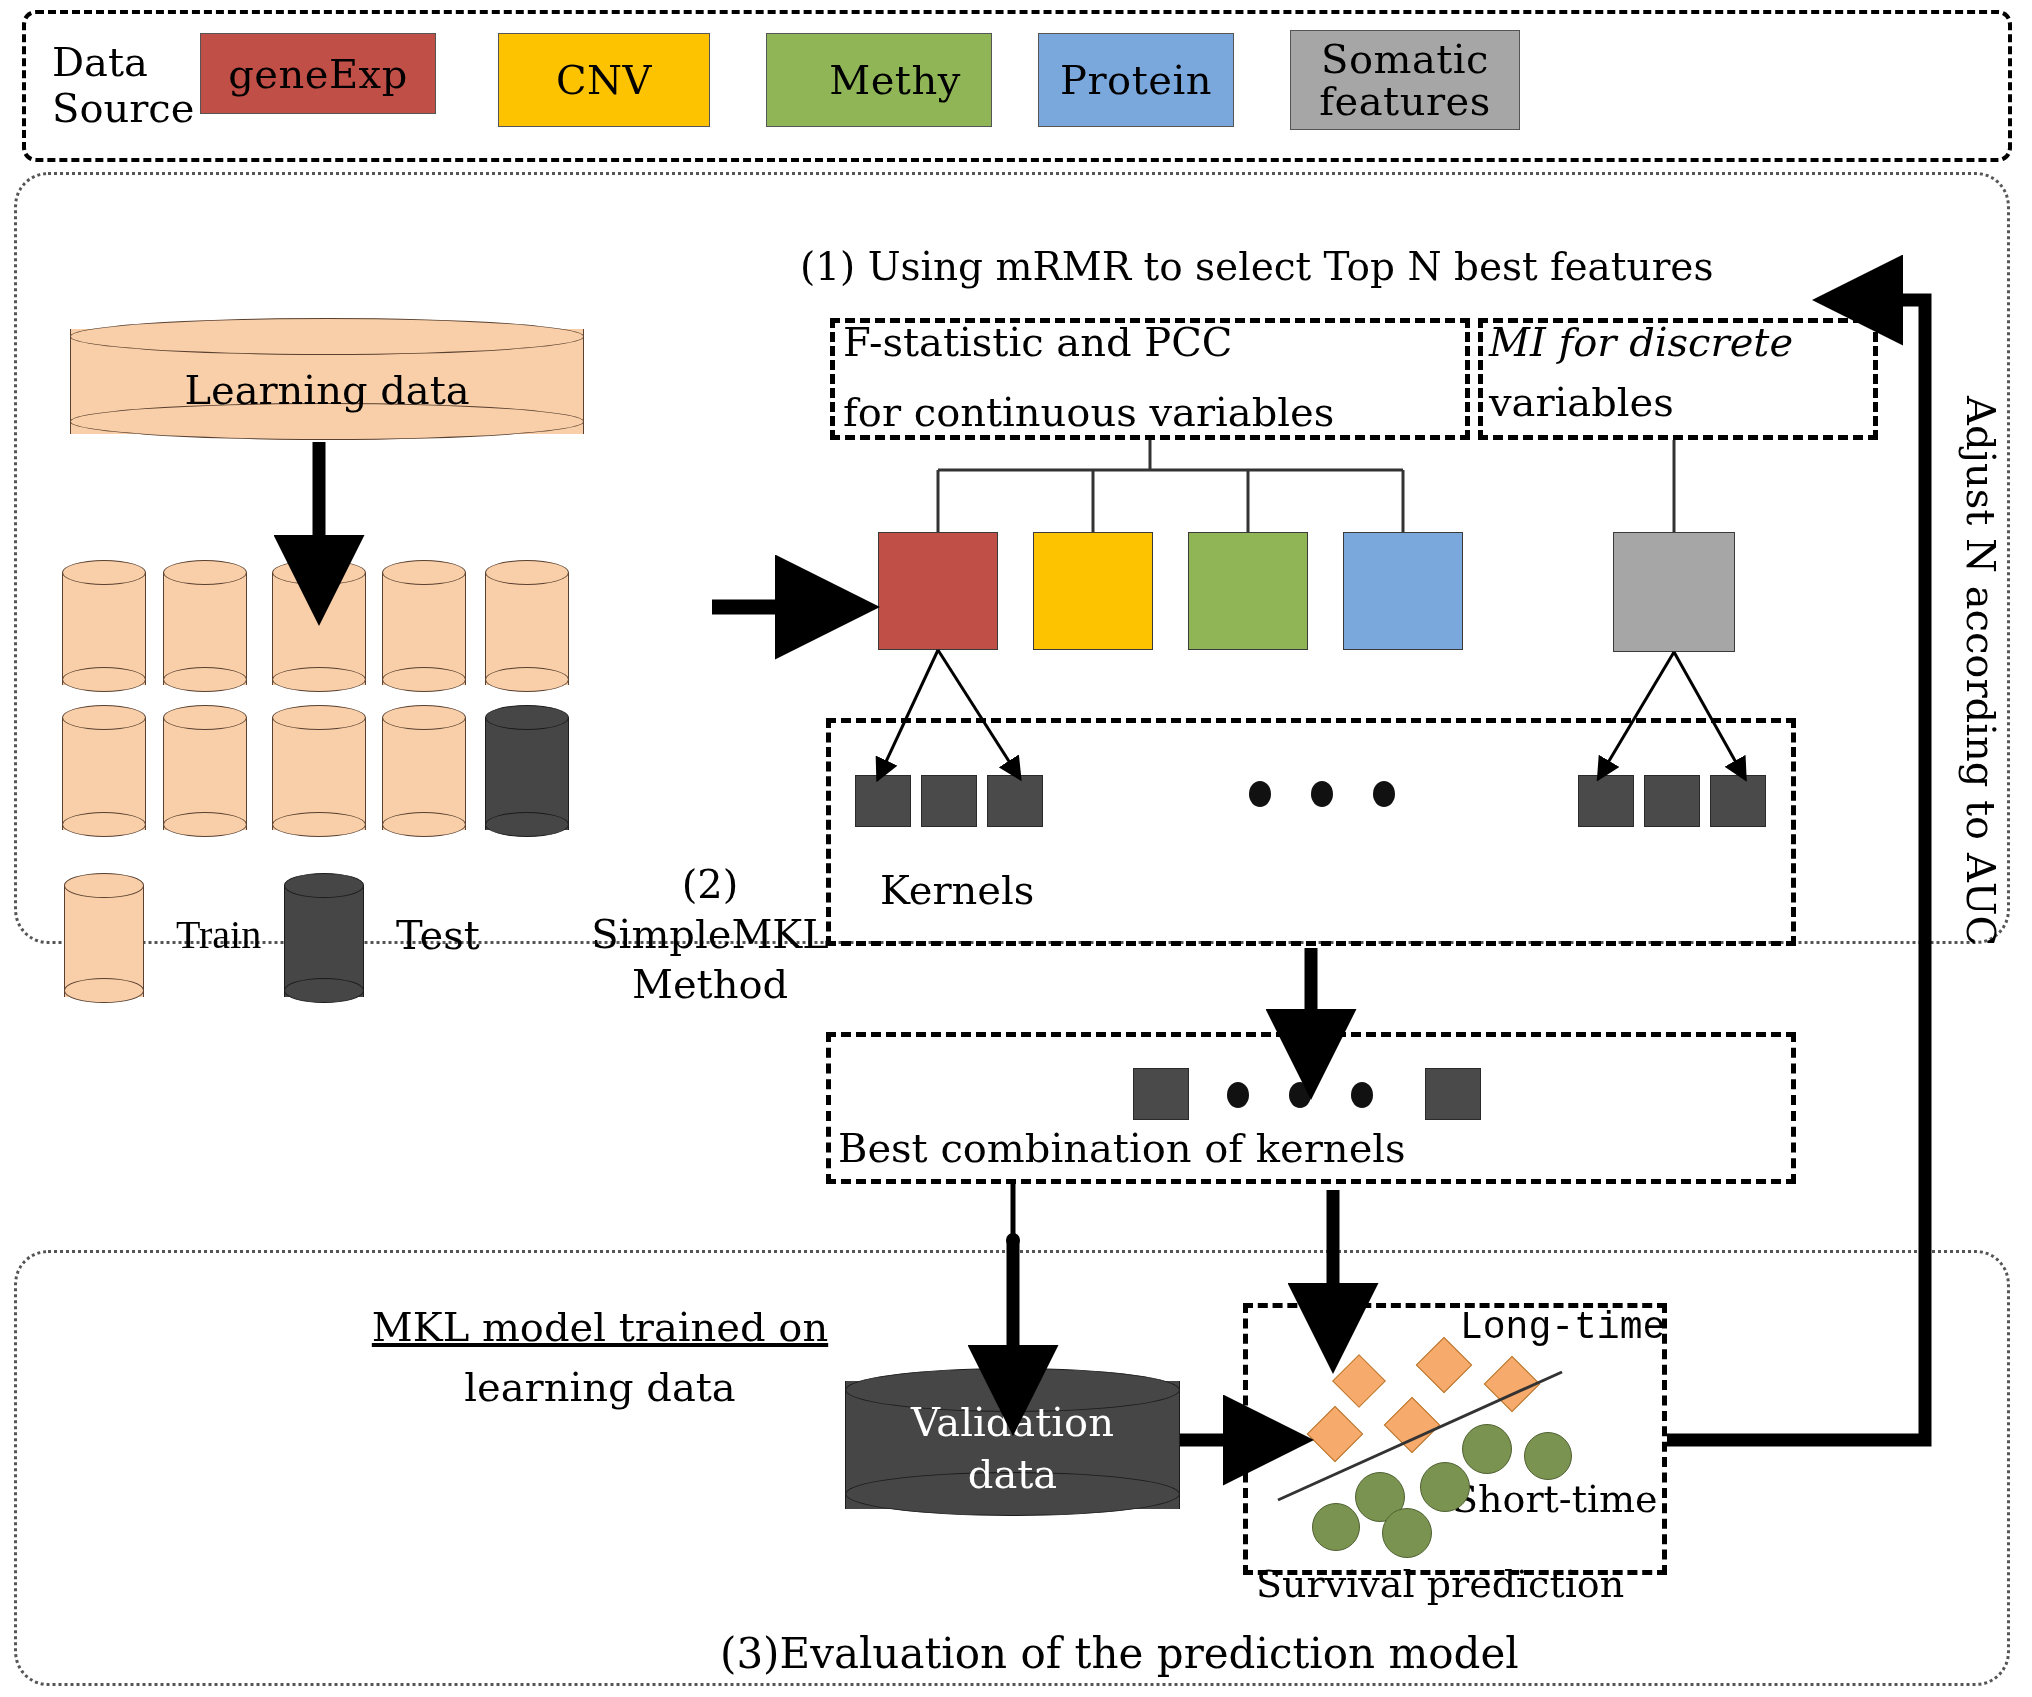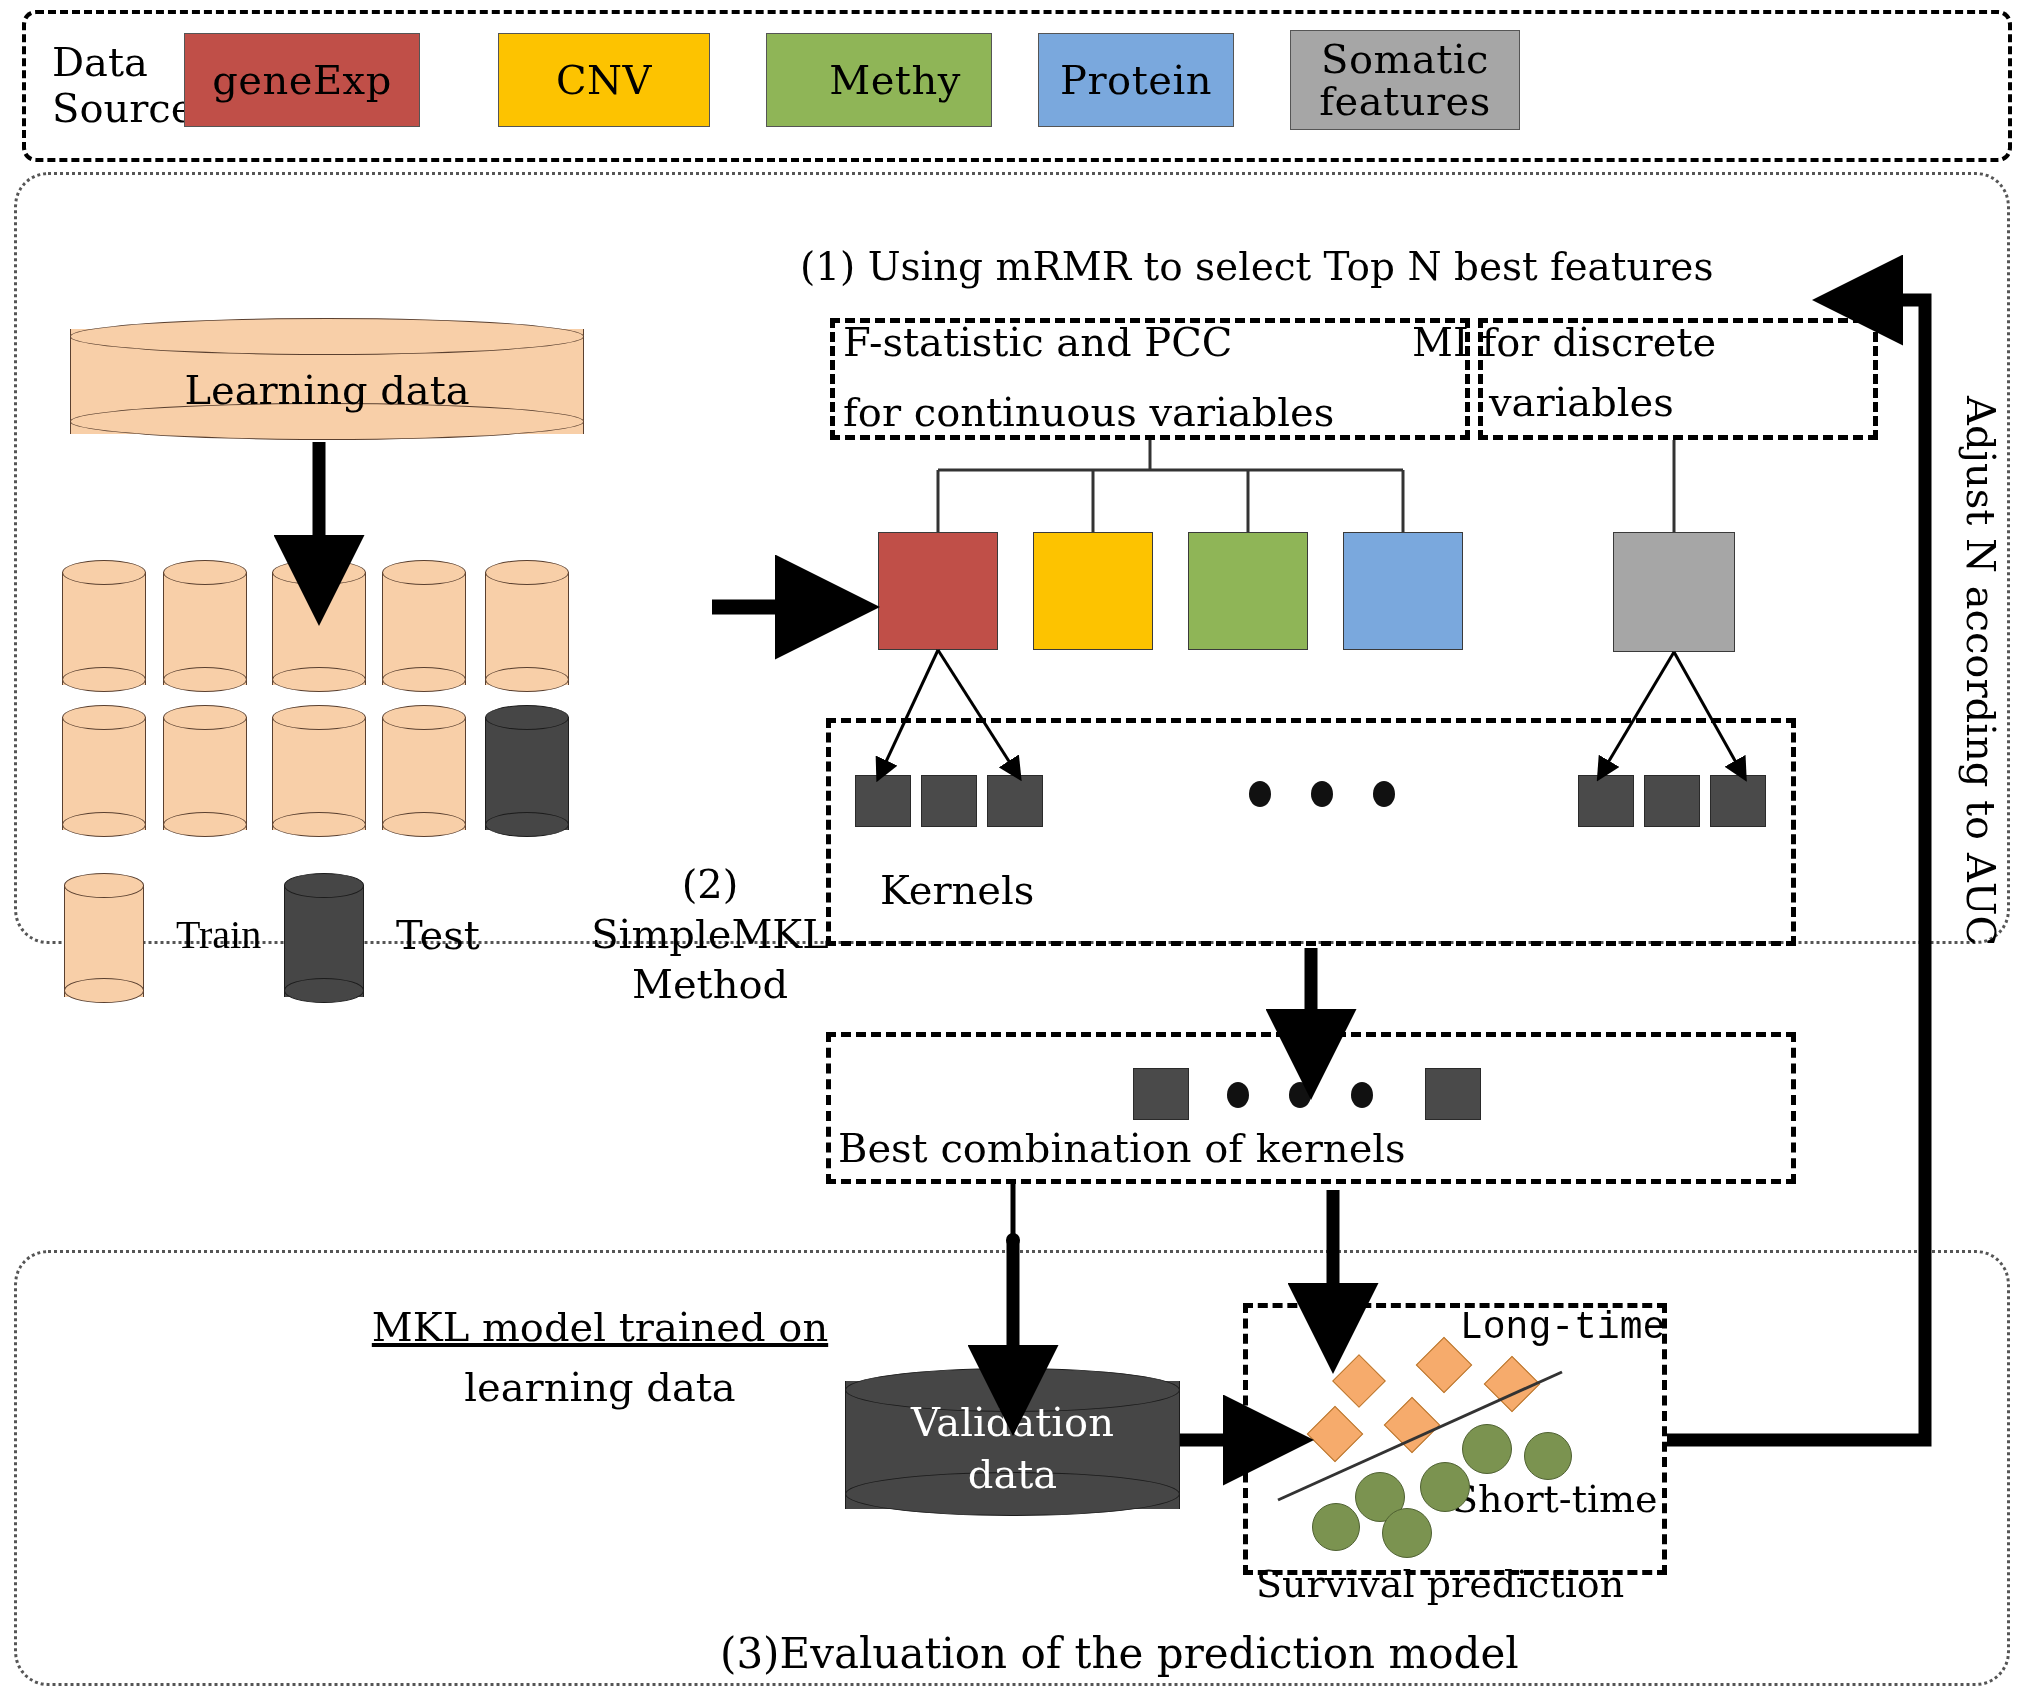--- a/index.html
+++ b/index.html
@@ -48,21 +48,21 @@
   svg.ov{position:absolute;left:0;top:0;width:2032px;height:1697px;overflow:visible;pointer-events:none;}
 </style>
 </head>
 <body>
 
 <div class="panel-dash" style="left:22px;top:10px;width:1990px;height:152px;border-radius:14px;"></div>
 
 <div class="lbl nosel" style="left:52px;top:40px;">Data</div>
 <div class="lbl nosel" style="left:52px;top:86px;">Source</div>
 
-<div class="src-chip nosel" style="left:184px;top:33px;width:236px;height:94px;background:#c04f48;">
+<div class="src-chip nosel" style="left:200px;top:33px;width:236px;height:81px;background:#c04f48;">
   <span>geneExp</span>
 </div>
 <div class="src-chip nosel" style="left:498px;top:33px;width:212px;height:94px;background:#fdc300;">
   <span>CNV</span>
 </div>
 <div class="src-chip nosel" style="left:766px;top:33px;width:226px;height:94px;background:#8fb557;padding-left:32px;">
   <span>Methy</span>
 </div>
 <div class="src-chip nosel" style="left:1038px;top:33px;width:196px;height:94px;background:#7aa8dd;">
   <span>Protein</span>
@@ -74,21 +74,21 @@
 
 <div class="panel-dot" style="left:14px;top:172px;width:1996px;height:772px;"></div>
 
 <div class="lbl nosel" style="left:800px;top:245px;font-size:39px;text-align:right;">(1) Using mRMR to select Top N best features</div>
 
 <div class="box-dash" style="left:830px;top:318px;width:640px;height:122px;"></div>
 <div class="lbl nosel" style="left:843px;top:320px;">F-statistic and PCC</div>
 <div class="lbl nosel" style="left:843px;top:390px;">for continuous variables</div>
 
 <div class="box-dash" style="left:1478px;top:318px;width:400px;height:122px;"></div>
-<div class="lbl nosel" style="left:1412px;top:320px;">MI for discrete</div>
+<div class="lbl nosel" style="left:1489px;top:320px;font-style:italic;">MI for discrete</div>
 <div class="lbl nosel" style="left:1489px;top:380px;">variables</div>
 
 <div class="cyl" style="left:70px;top:318px;width:514px;height:122px;">
   <div class="body"></div>
   <div class="top" style="height:30%;"></div>
   <div class="bot" style="height:30%;"></div>
 </div>
 <div class="lbl-c nosel" style="left:70px;top:368px;width:514px;">Learning data</div>
 
 <div class="cyl" style="left:62px;top:560px;width:84px;height:132px;">

